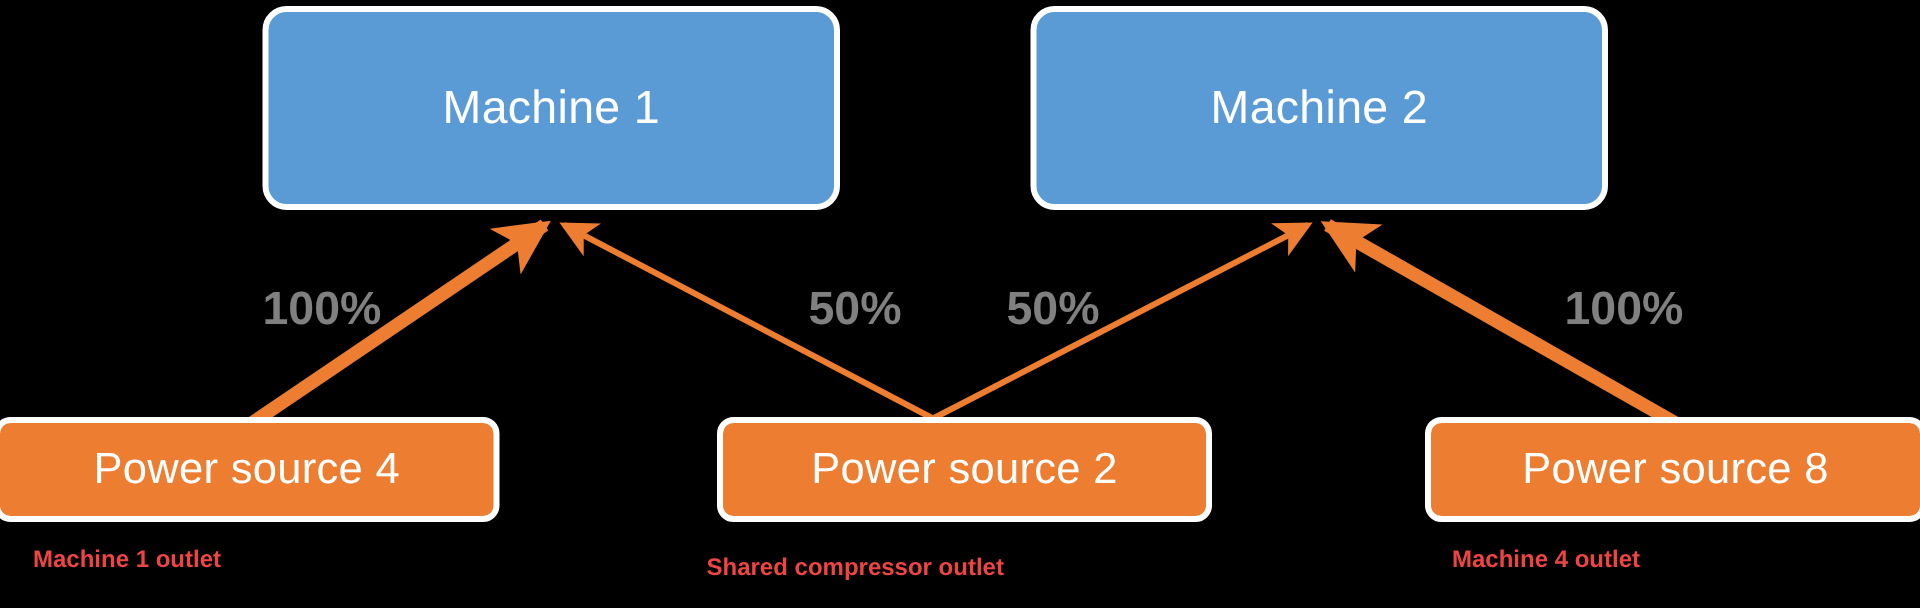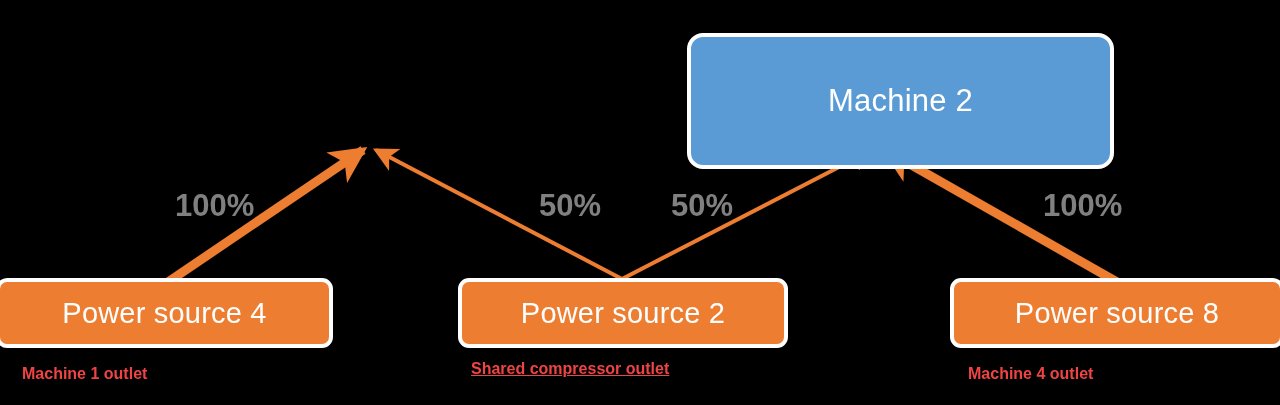--- a/index.html
+++ b/index.html
@@ -59,30 +59,30 @@
   }
   .caption {
     position: absolute;
     color: #ef4444;
     font-size: 16px;
     font-weight: bold;
     white-space: nowrap;
     z-index: 4;
   }
   #m1 { left: 175px; top: 4px;  width: 385px; height: 136px; }
-  #m2 { left: 687px; top: 4px;  width: 427px; height: 136px; margin-top: 29px; }
+  #m2 { left: 687px; top: 4px;  width: 385px; height: 136px; }
   #ps1 { left: -4px;  top: 278px; width: 337px; height: 70px; }
-  #ps2 { left: 458px; top: 278px; width: 330px; height: 70px; }
+  #ps2 { left: 478px; top: 278px; width: 330px; height: 70px; }
   #ps3 { left: 950px; top: 278px; width: 334px; height: 70px; }
   #lbl-100-left  { left: 175px;  top: 188px; }
   #lbl-50-left   { left: 539px;  top: 188px; }
   #lbl-50-right  { left: 671px;  top: 188px; }
   #lbl-100-right { left: 1043px; top: 188px; }
   #cap1 { left: 22px;  top: 365px; }
-  #cap2 { left: 471px; top: 360px; text-decoration: underline; }
+  #cap2 { left: 471px; top: 370px; }
   #cap3 { left: 968px; top: 365px; }
 </style>
 </head>
 <body>
 
 <div id="canvas">
 
   <svg id="edge-layer" viewBox="0 0 1280 405" width="1280" height="405" xmlns="http://www.w3.org/2000/svg">
     <defs>
       <marker id="arrow-thick" viewBox="0 0 10 10" refX="8.6" refY="5" markerWidth="4.1" markerHeight="4.1" orient="auto-start-reverse">
@@ -95,20 +95,23 @@
 
     <line x1="168" y1="282" x2="363" y2="150" stroke="#ED7D31" stroke-width="9" stroke-linecap="butt" marker-end="url(#arrow-thick)"></line>
 
     <line x1="622" y1="279" x2="376" y2="150" stroke="#ED7D31" stroke-width="4" stroke-linecap="butt" marker-end="url(#arrow-thin)"></line>
 
     <line x1="622" y1="279" x2="872" y2="150" stroke="#ED7D31" stroke-width="4" stroke-linecap="butt" marker-end="url(#arrow-thin)"></line>
 
     <line x1="1117" y1="282" x2="885" y2="150" stroke="#ED7D31" stroke-width="9" stroke-linecap="butt" marker-end="url(#arrow-thick)"></line>
   </svg>
 
+  <div class="node node-machine" id="m1">
+    <span>Machine 1</span>
+  </div>
 
   <div class="node node-machine" id="m2">
     <span>Machine 2</span>
   </div>
 
   <div class="node node-source" id="ps1">
     <span>Power source 4</span>
   </div>
 
   <div class="node node-source" id="ps2">

